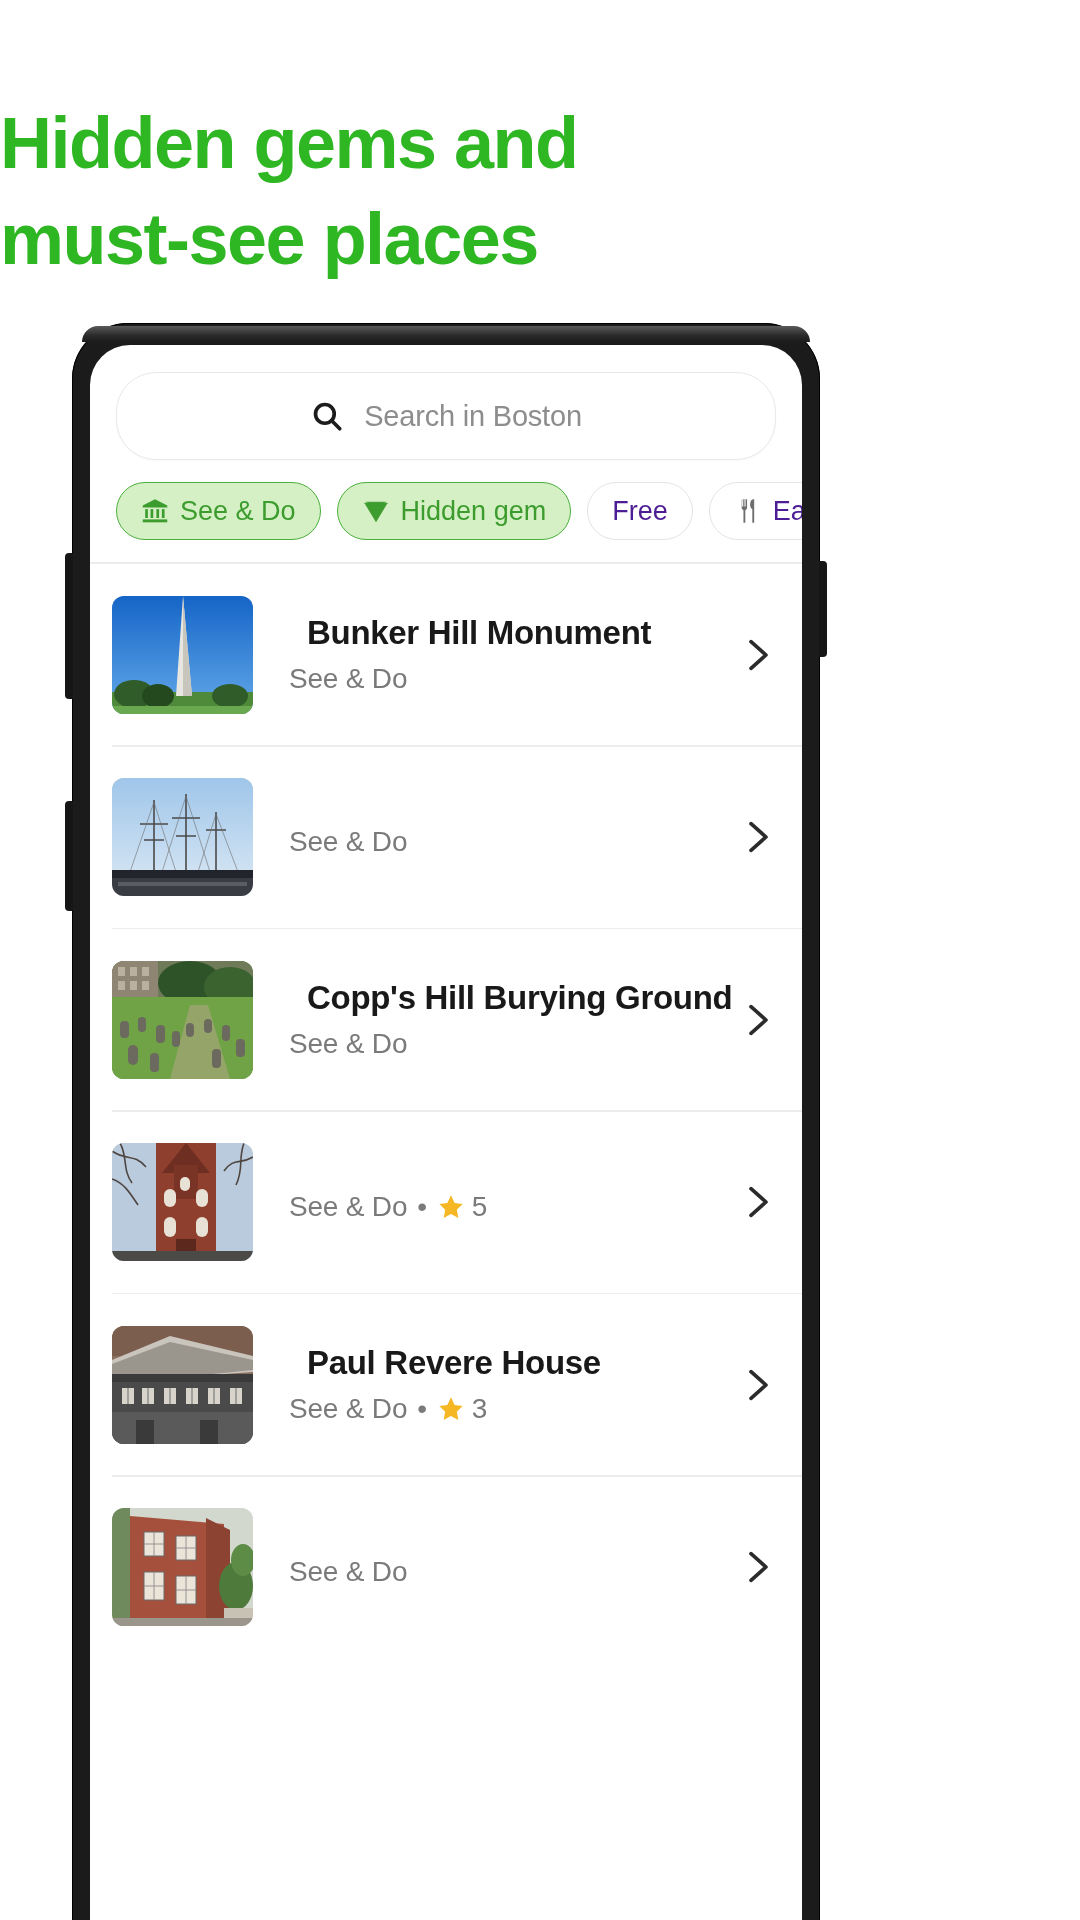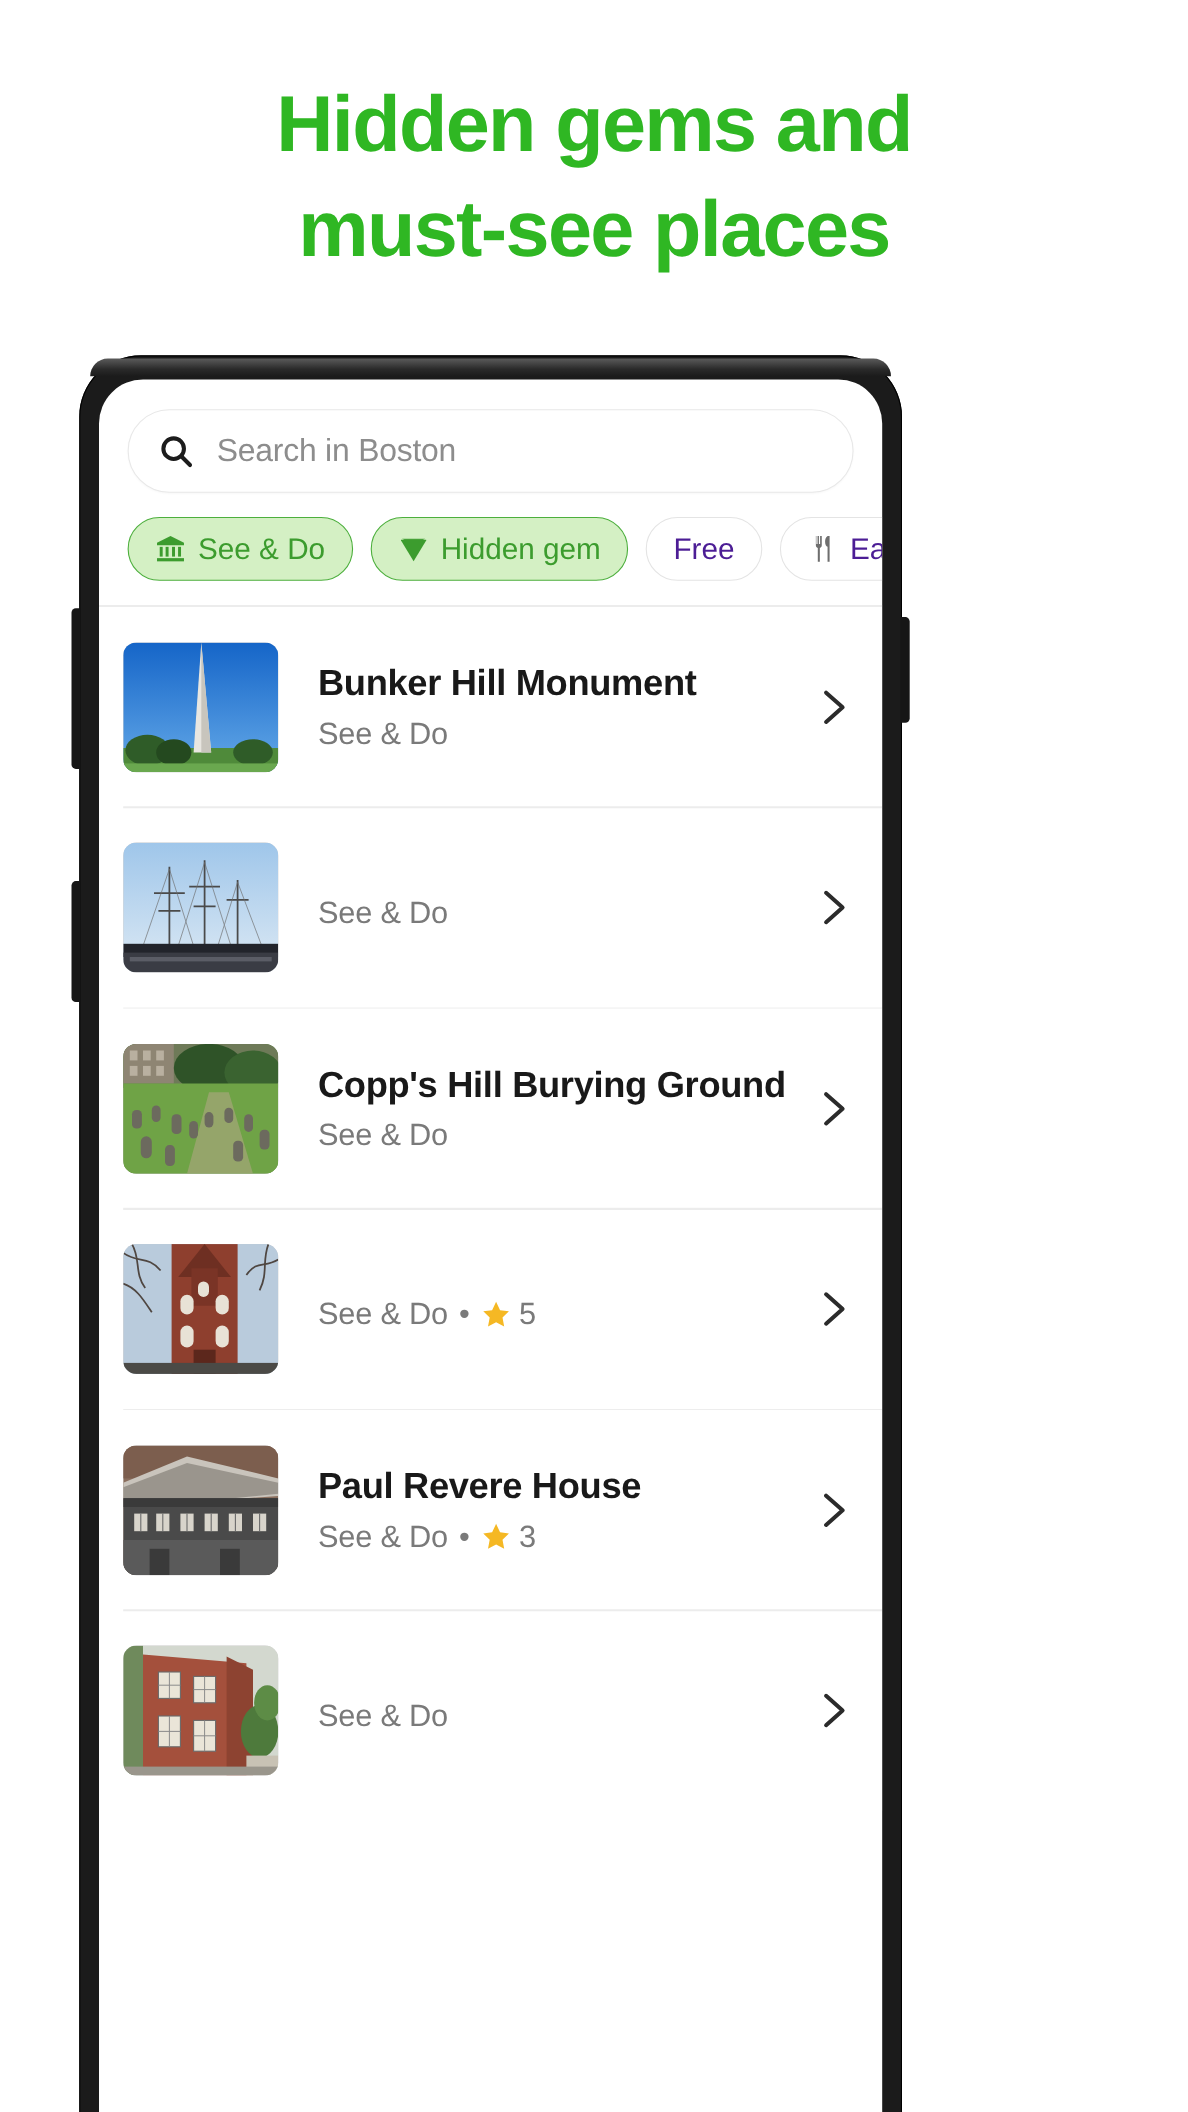--- a/index.html
+++ b/index.html
@@ -9,22 +9,21 @@
     height: 1920px;
     background: #ffffff;
     font-family: "Liberation Sans", sans-serif;
     overflow: hidden;
     position: relative;
   }
 
   
   .headline {
     width: 1080px;
-    padding-top: 66px;
-    text-align: center;
+    padding-top: 96px;
     font-size: 72px;
     font-weight: bold;
     line-height: 1.33;
     letter-spacing: -1.5px;
     color: #2fb723;
   }
   .headline-line { display: block; }
 
   
   .phone-wrap {
@@ -72,26 +71,27 @@
     background: #ffffff;
     border-radius: 40px 40px 0 0;
     overflow: hidden;
   }
 
   
   .search-area { padding: 27px 26px 0 26px; }
   .search-bar {
     display: flex;
     align-items: center;
-    height: 76px;
+    height: 88px;
     border: 1.5px solid #e8e8e8;
     border-radius: 40px;
     background: #ffffff;
     padding: 0 26px;
     box-shadow: 0 1px 2px rgba(0,0,0,0.03);
+    justify-content: center;
   }
   .search-icon { width: 34px; height: 34px; flex: 0 0 34px; margin-right: 20px; }
   .search-placeholder {
     font-size: 29px;
     color: #8d8d8d;
     letter-spacing: -0.2px;
   }
 
   
   .chips-row {
@@ -152,20 +152,21 @@
     min-width: 0;
     padding-left: 36px;
   }
   .row-title {
     font-size: 33px;
     font-weight: bold;
     color: #191919;
     letter-spacing: -0.3px;
     line-height: 1.2;
     white-space: nowrap;
+    margin-left: 18px;
   }
   .row-sub {
     margin-top: 9px;
     font-size: 28px;
     color: #7a7a7a;
     letter-spacing: -0.2px;
     display: flex;
     align-items: center;
     gap: 0;
     line-height: 1.2;

